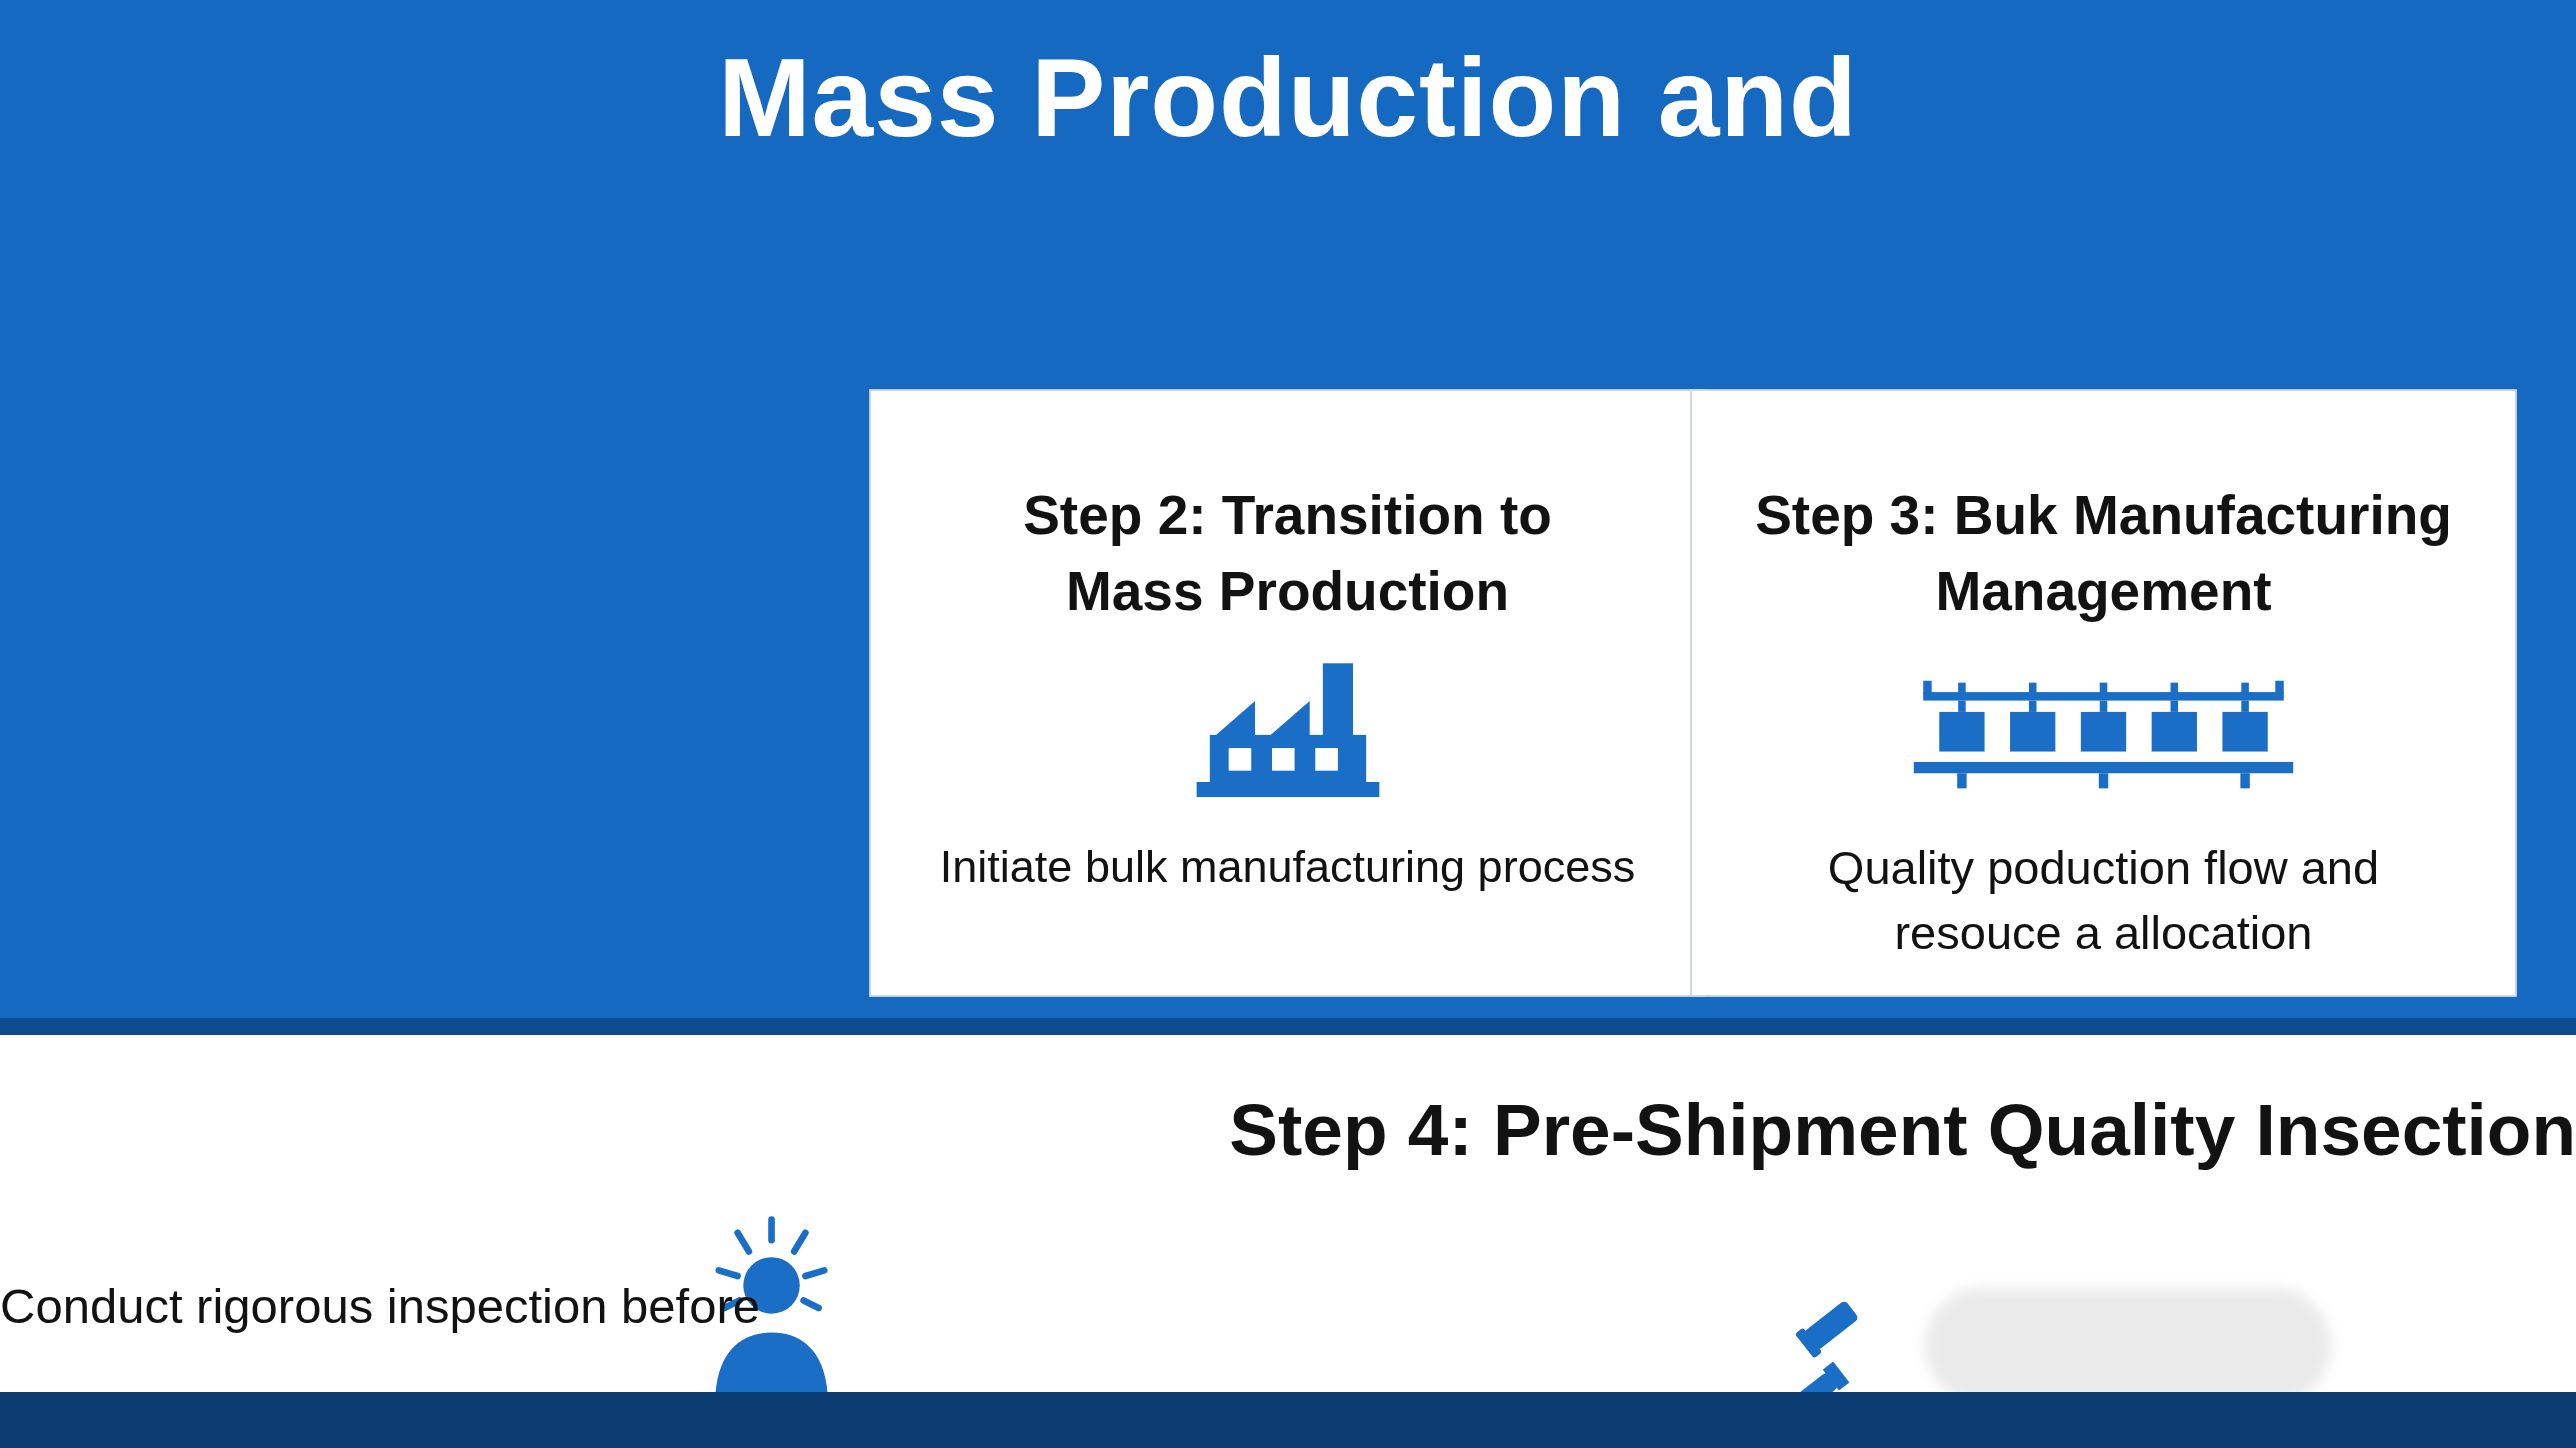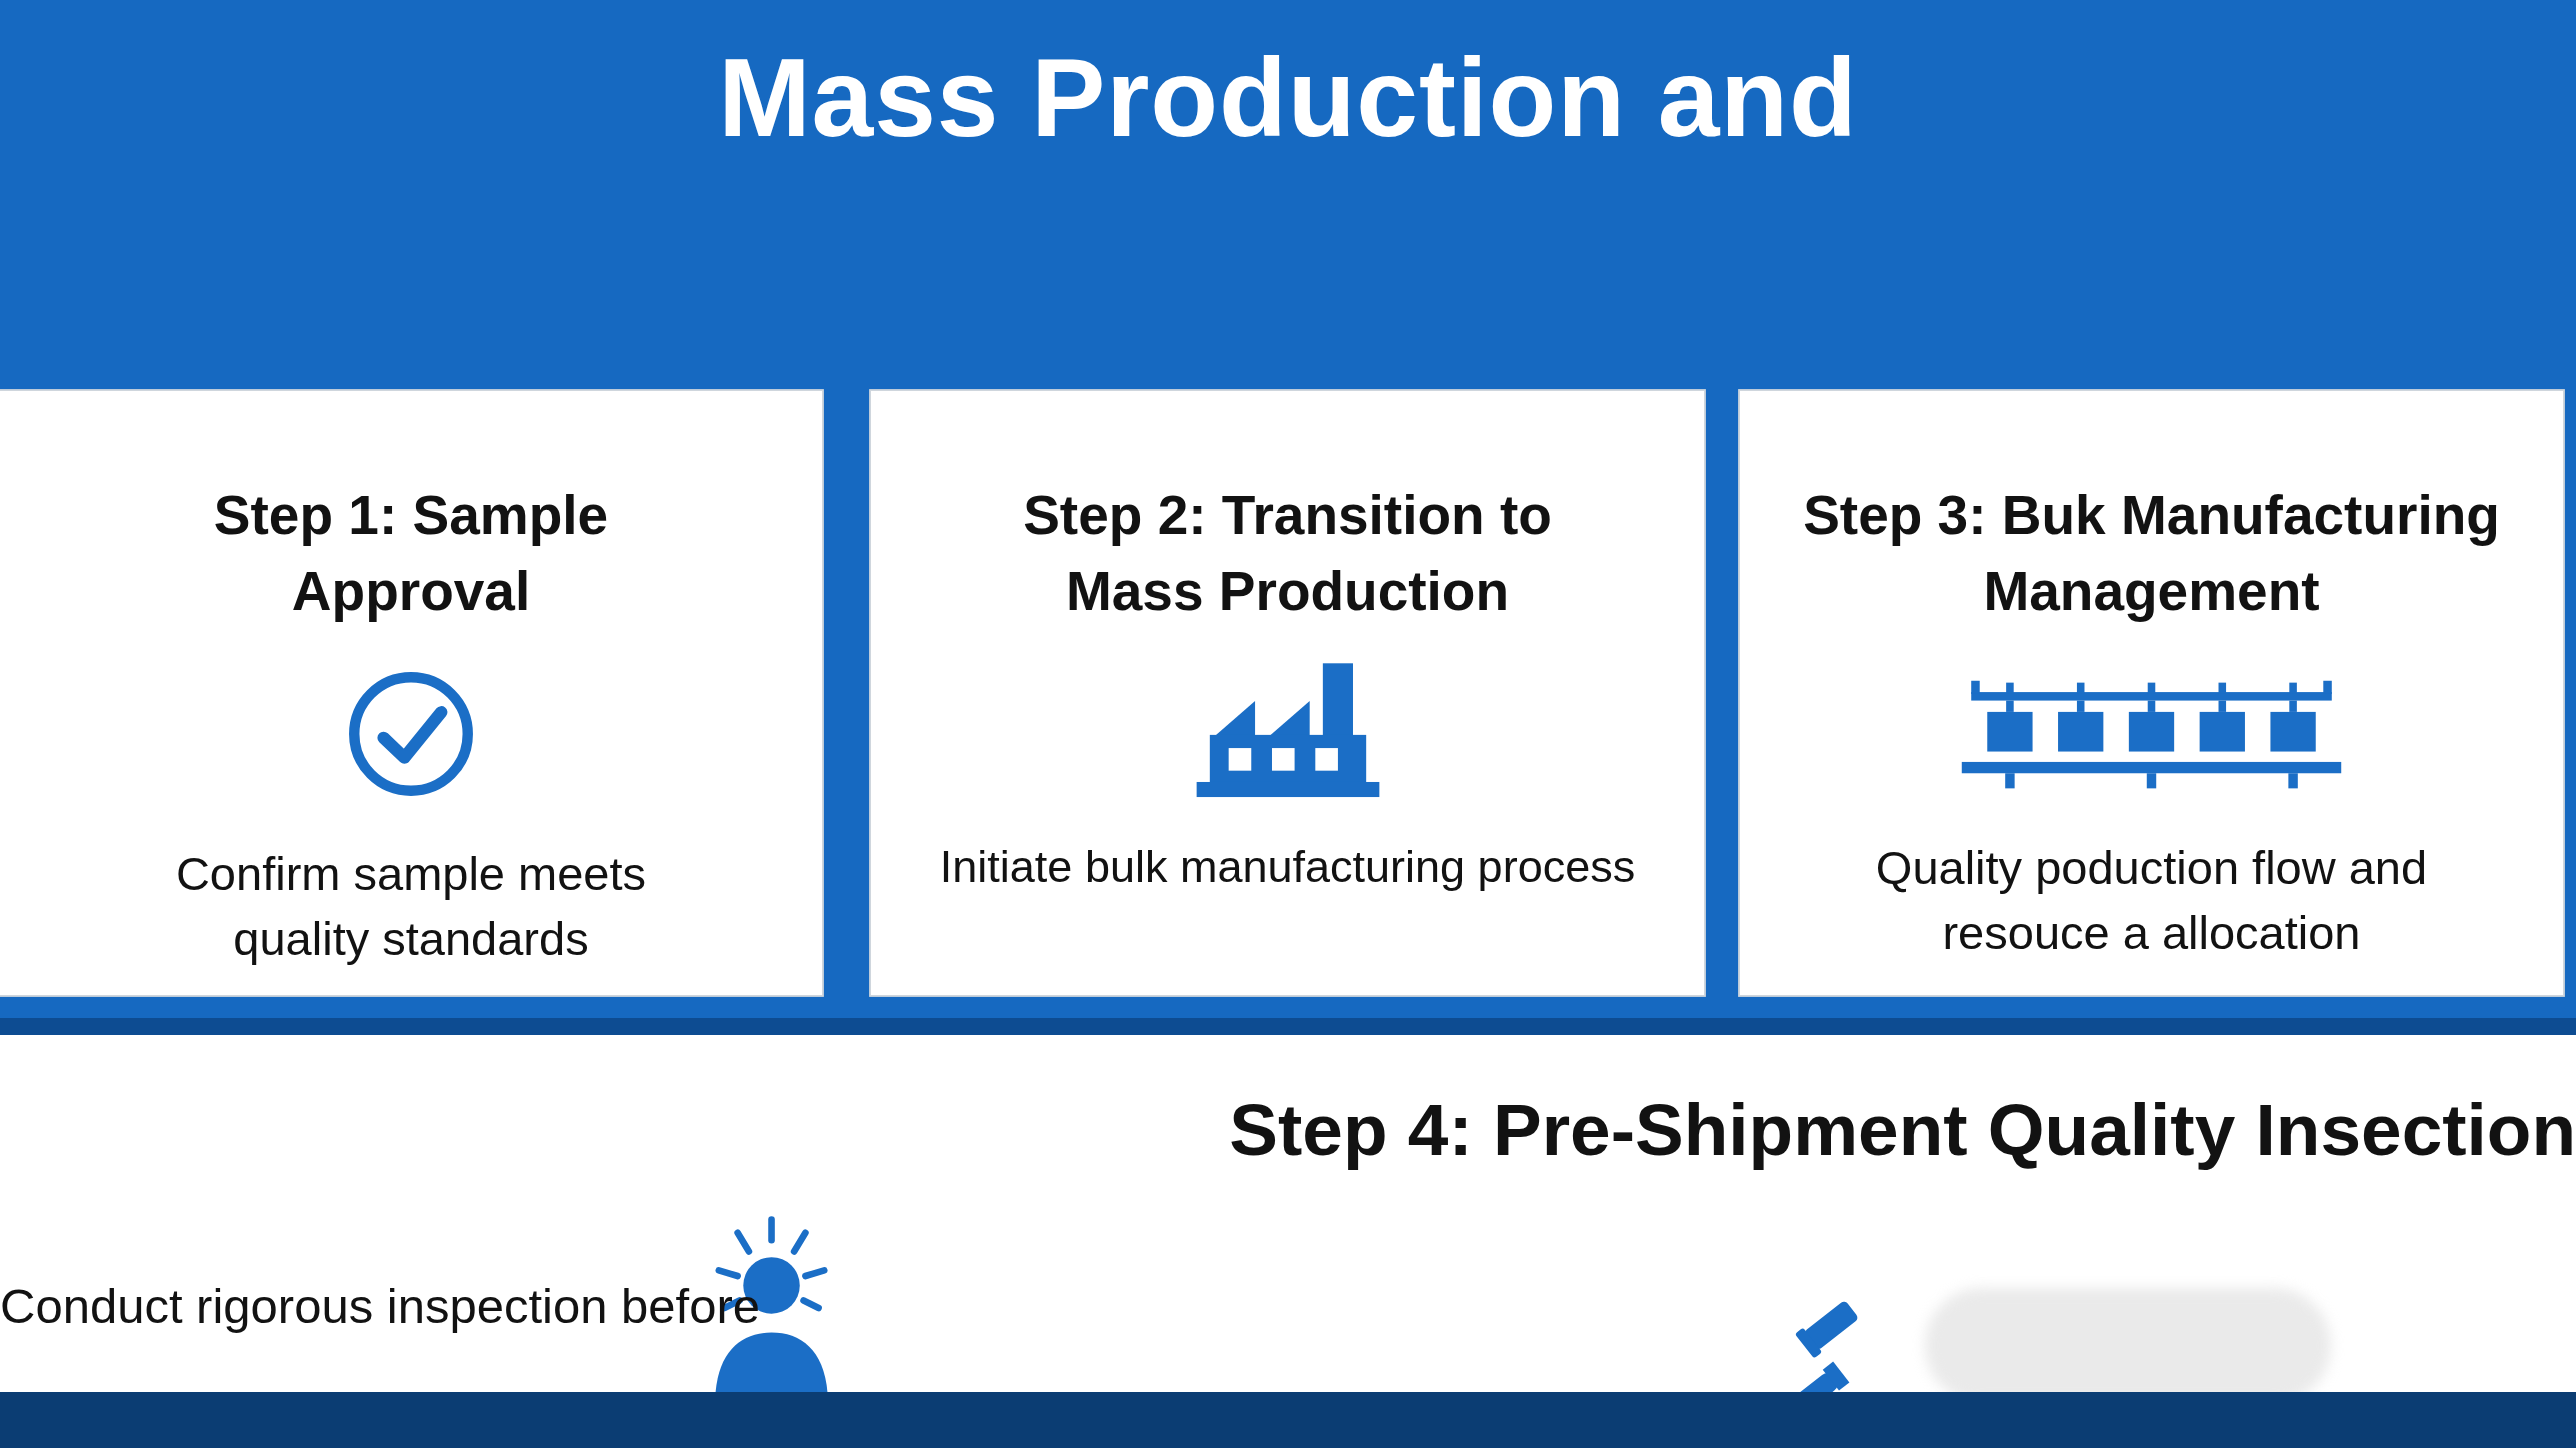--- a/index.html
+++ b/index.html
@@ -33,21 +33,21 @@
     box-shadow: 0 0 0 1.9px #cfd6dd;
     display: flex;
     flex-direction: column;
     align-items: center;
     text-align: center;
     box-sizing: border-box;
     padding-top: 87px;
   }
   .card-1 { left: 0;      width: 822px; }
   .card-2 { left: 871px;  width: 833px; }
-  .card-3 { left: 1740px; width: 823px; align-items: center; }
+  .card-3 { left: 1692px; width: 823px; align-items: center; }
 
   .card-title {
     font-size: 55px;
     font-weight: 700;
     color: #121212;
     line-height: 1.38;
   }
   .card-1 .card-title { max-width: 472px; }
   .card-2 .card-title { max-width: 661px; }
   .card-3 .card-title { max-width: 783px; }
@@ -115,28 +115,20 @@
 </style>
 </head>
 <body>
 
 <div id="canvas">
 
   <div class="header">
     <div>Mass Production and</div>
   </div>
 
-  <div class="card card-1">
-    <div class="card-title">Step 1: Sample Approval</div>
-    <svg class="card-icon" width="140" height="140" viewBox="0 0 148 148">
-      <circle cx="74" cy="74" r="60" fill="none" stroke="#1b6ec6" stroke-width="11"></circle>
-      <path d="M45 78 L67 99 L106 51" fill="none" stroke="#1b6ec6" stroke-width="13" stroke-linecap="round" stroke-linejoin="round"></path>
-    </svg>
-    <div class="card-desc">Confirm sample meets quality standards</div>
-  </div>
 
   <div class="card card-2">
     <div class="card-title">Step 2: Transition to Mass Production</div>
     <svg class="card-icon" width="198" height="162" viewBox="0 0 210 172">
       <g fill="#1b6ec6">
         <rect x="142" y="12" width="32" height="82"></rect>
         <polygon points="70,92 70,52 24,92"></polygon>
         <polygon points="128,92 128,52 82,92"></polygon>
         <rect x="22" y="88" width="166" height="56"></rect>
         <rect x="8" y="138" width="194" height="16"></rect>

